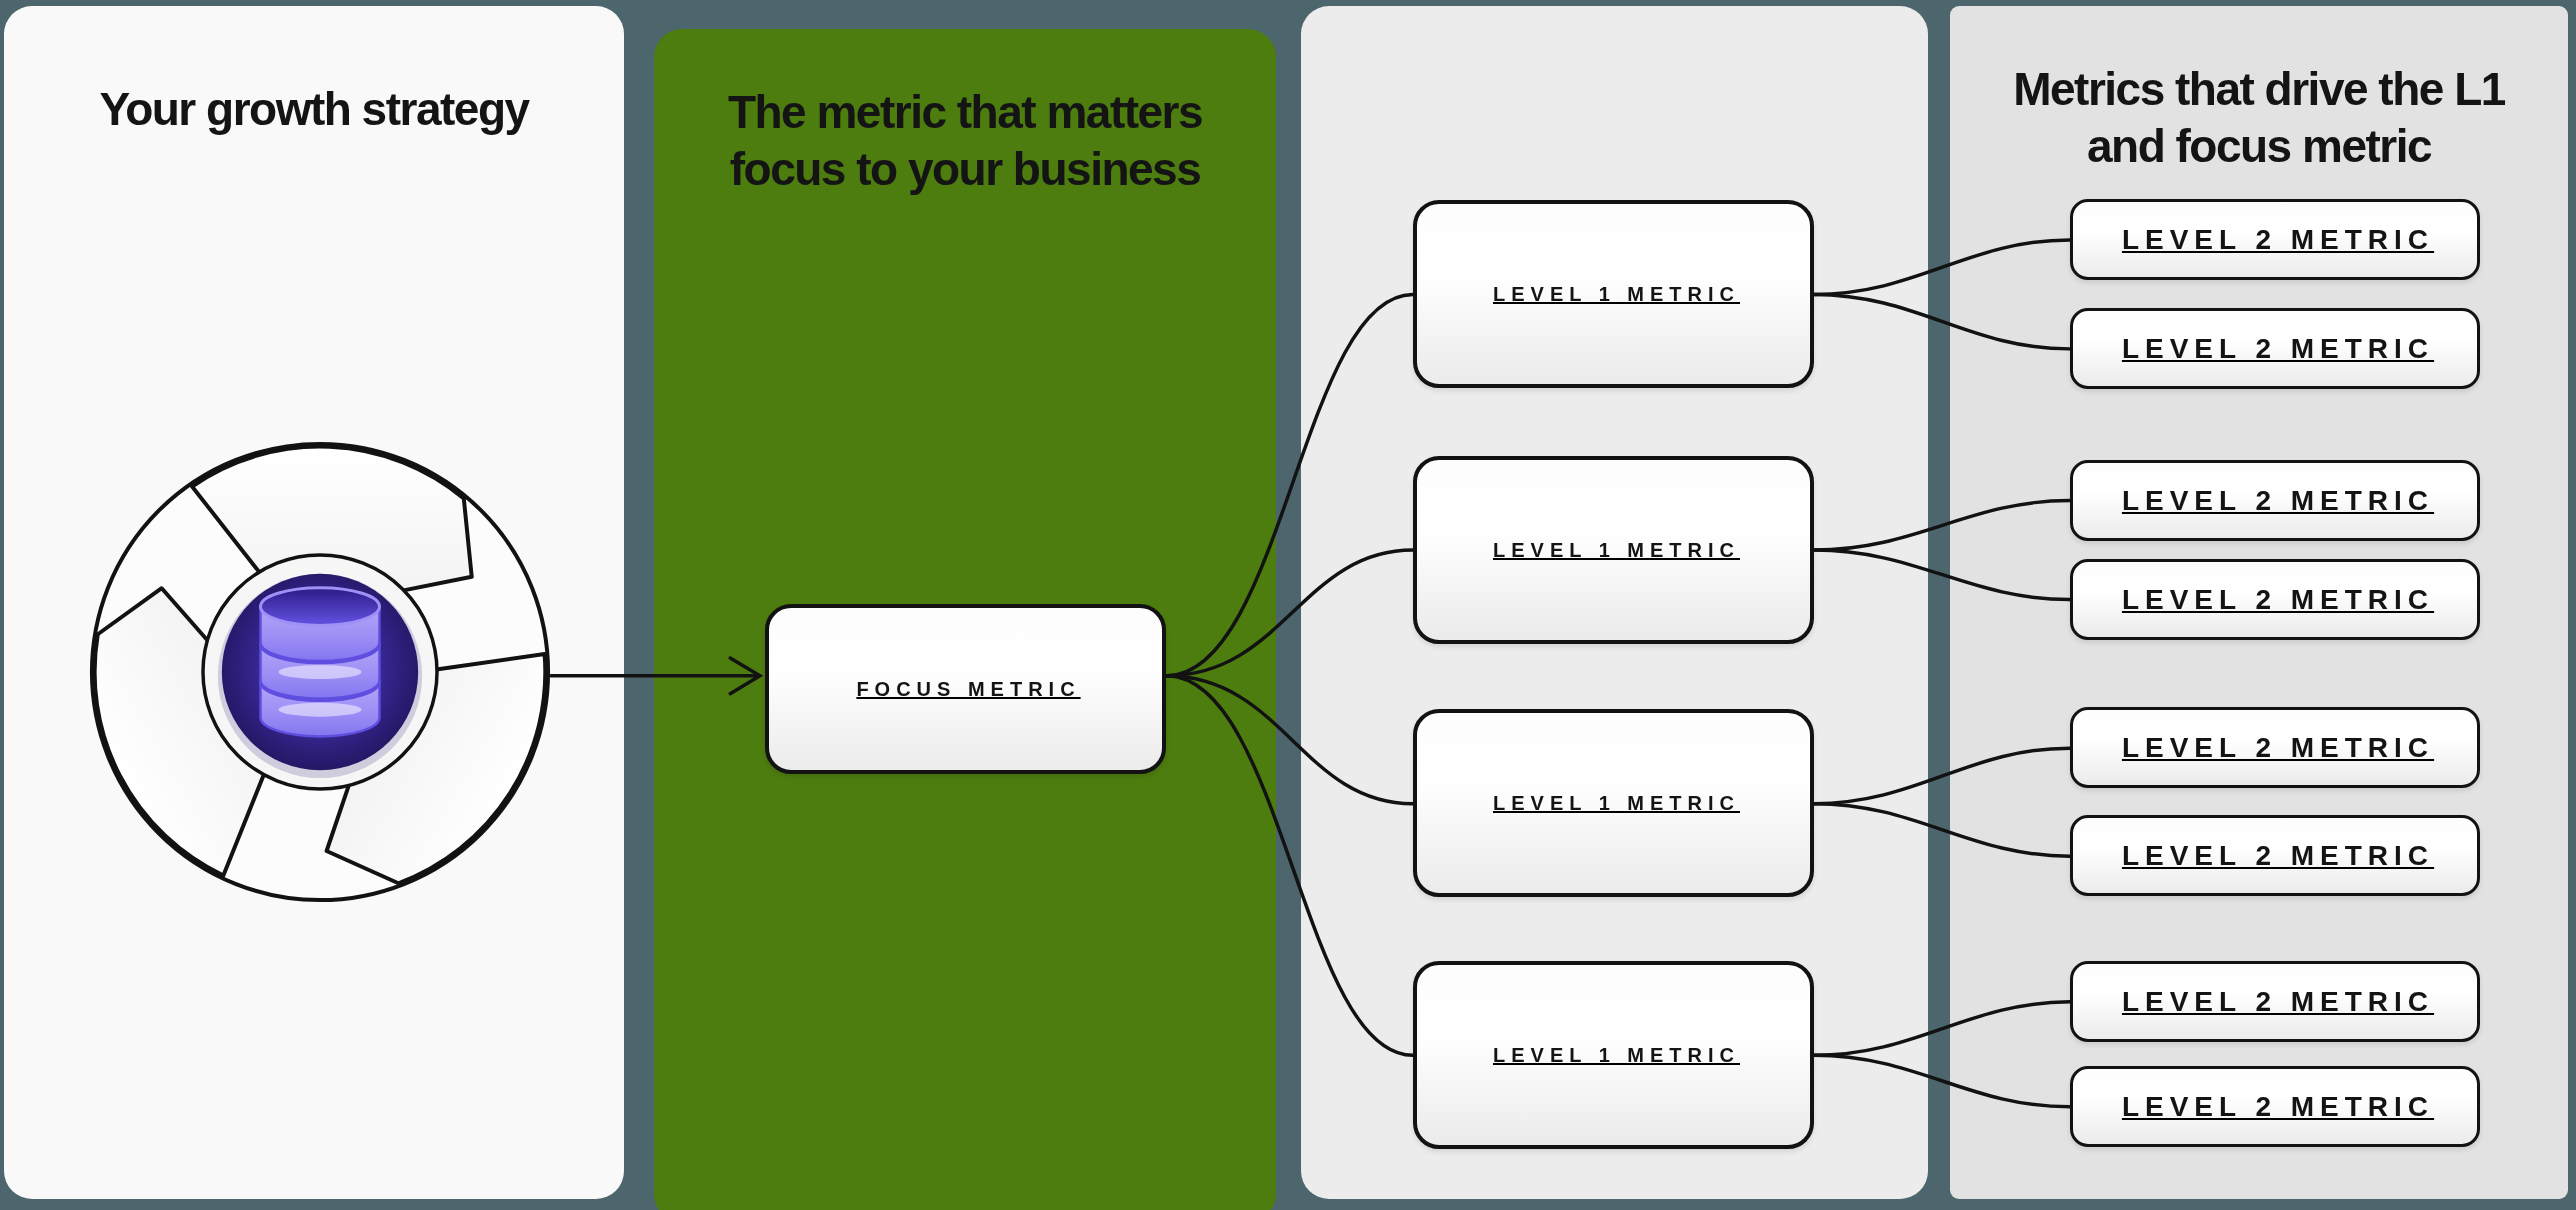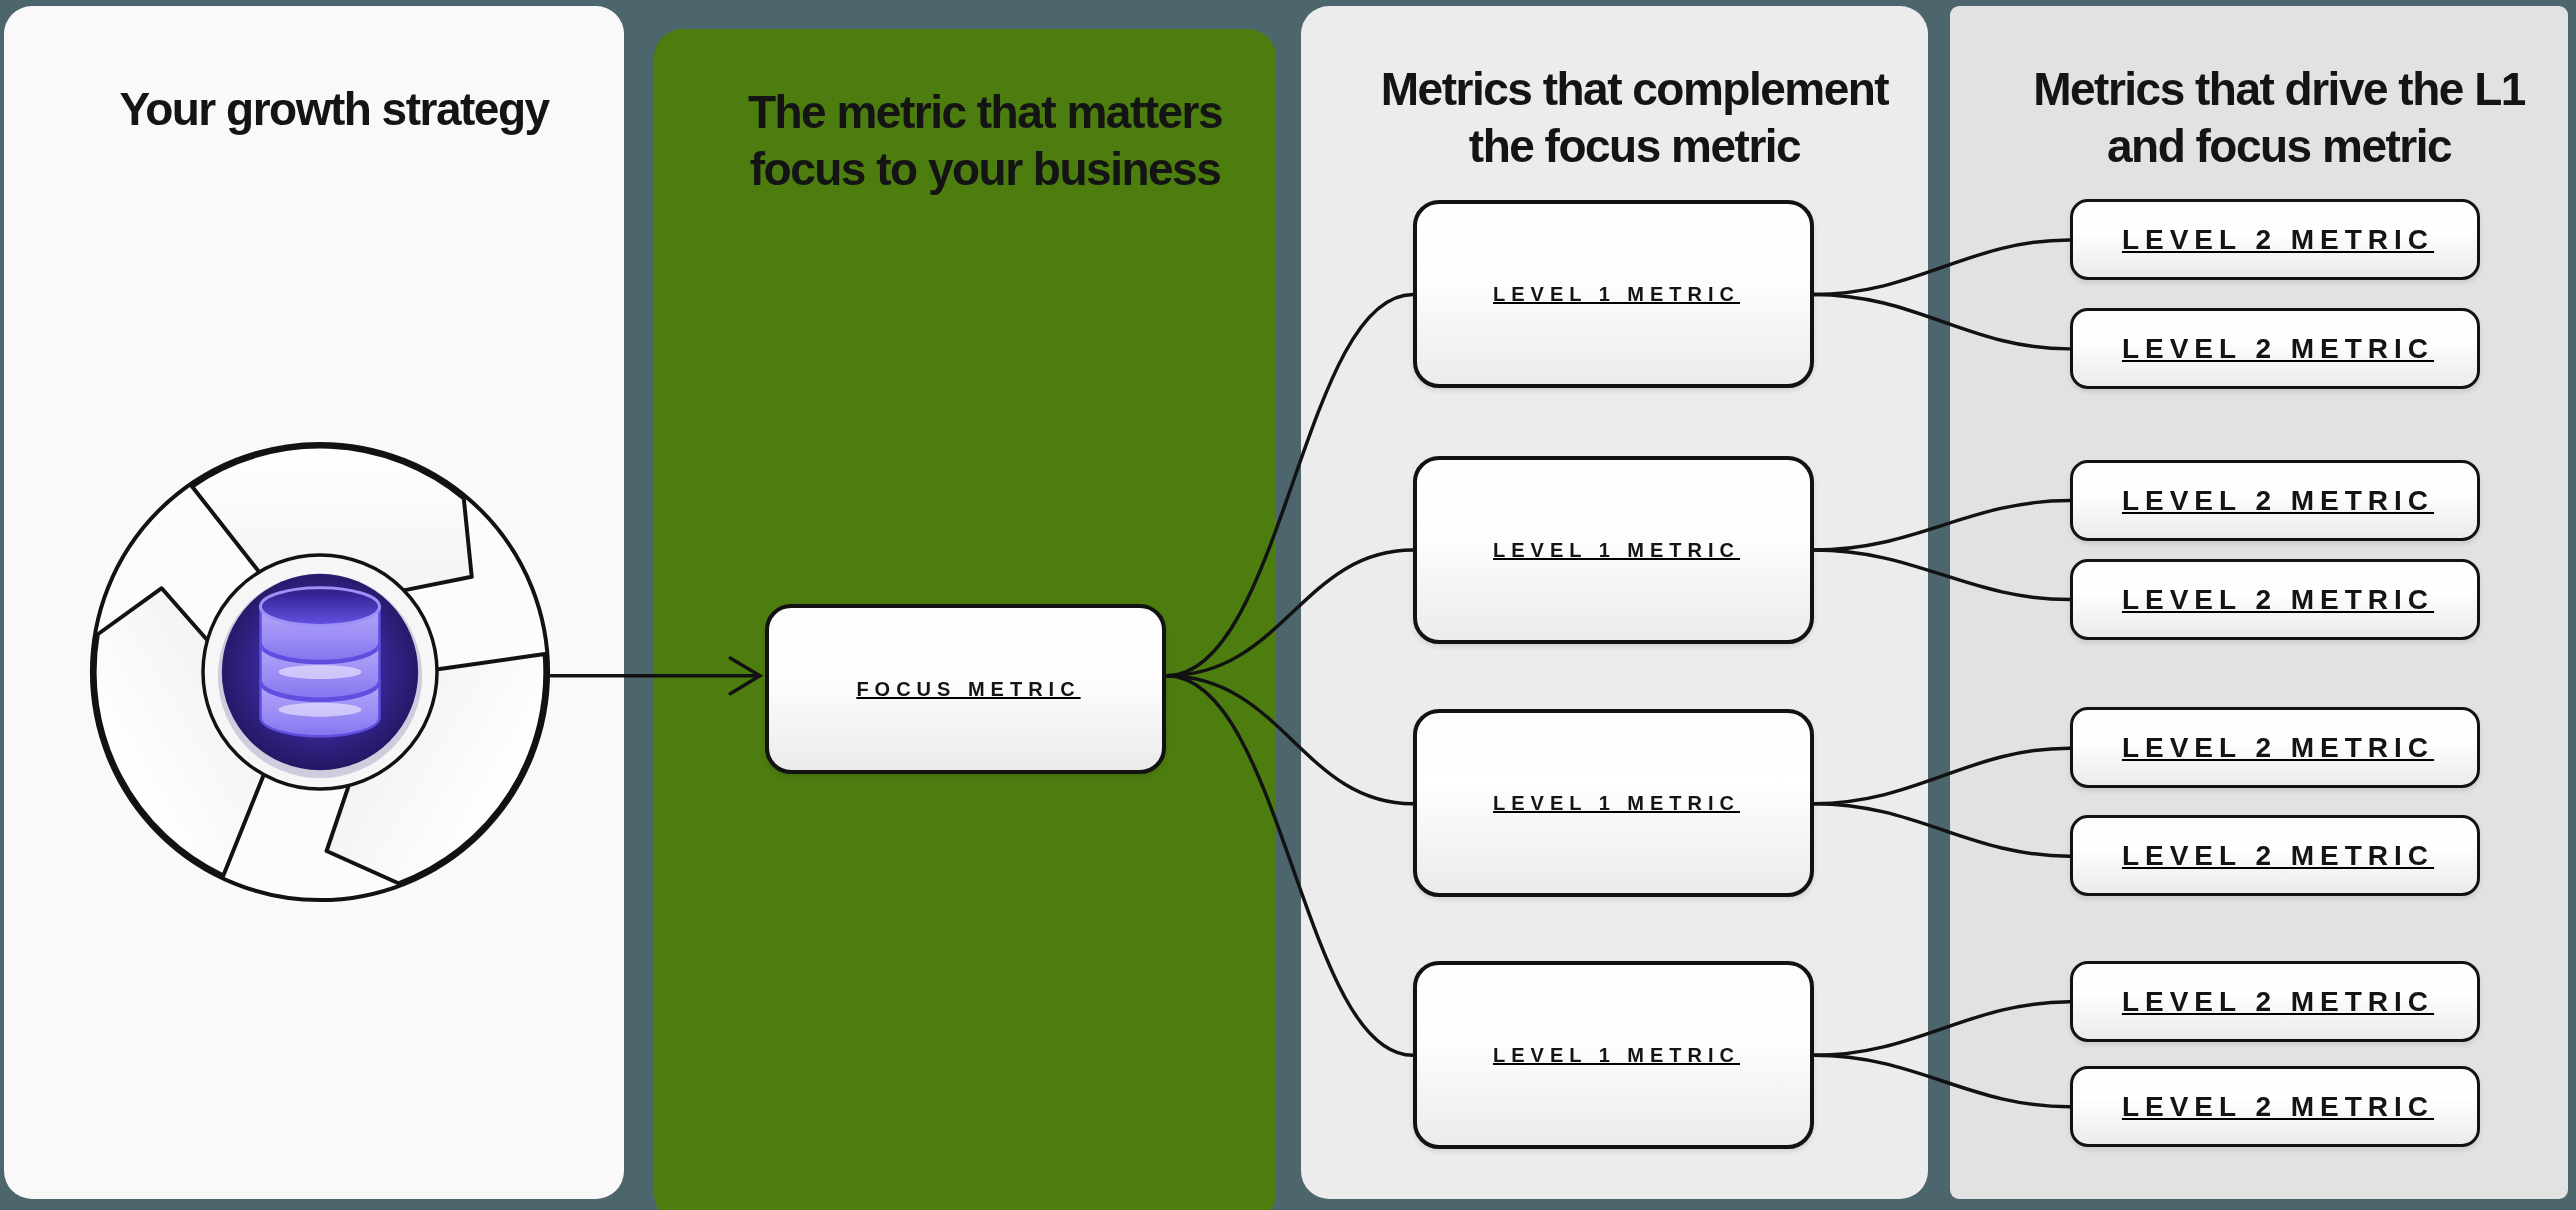--- a/index.html
+++ b/index.html
@@ -9,21 +9,21 @@
     font-family:"Liberation Sans","DejaVu Sans",sans-serif;
   }
   .panel{position:absolute;top:6px;height:1193px;border-radius:28px;}
   .panel.p1{left:4px;width:620px;background:#f9f9f9;}
   .panel.p2{left:654px;width:622px;background:#4d7c0f;margin-top:23px;}
   .panel.p3{left:1301px;width:627px;background:#ececec;}
   .panel.p4{left:1950px;width:618px;background:#e2e2e2;border-radius:9px;}
   .ptitle{
     position:absolute;left:0;width:100%;top:55px;margin:0;
     text-align:center;font-size:46px;line-height:57px;font-weight:700;
-    letter-spacing:-1.5px;color:#141414;padding-left:20px;
+    letter-spacing:-1.5px;color:#141414;
   }
   .panel.p1 .ptitle{top:75px;}
   .ptitle span{display:block;}
   .mbox{
     position:absolute;display:flex;align-items:center;justify-content:center;
     background:linear-gradient(180deg,#fdfdfd 0%,#ffffff 38%,#ebebeb 100%);
     border:4px solid #121212;border-radius:26px;box-sizing:border-box;
     box-shadow:0 3px 5px rgba(0,0,0,0.10);
     text-decoration:underline;
   }
@@ -108,24 +108,20 @@
     <h2 class="ptitle">
       <span>The metric that matters</span>
       <span>focus to your business</span>
     </h2>
     <div class="mbox focus">
       <span class="lbl">FOCUS METRIC</span>
     </div>
   </section>
 
   <section class="panel p3">
-    <h2 class="ptitle">
-      <span>Metrics that complement</span>
-      <span>the focus metric</span>
-    </h2>
     <div class="mbox l1 b0">
       <span class="lbl">LEVEL 1 METRIC</span>
     </div>
     <div class="mbox l1 b1">
       <span class="lbl">LEVEL 1 METRIC</span>
     </div>
     <div class="mbox l1 b2">
       <span class="lbl">LEVEL 1 METRIC</span>
     </div>
     <div class="mbox l1 b3">

